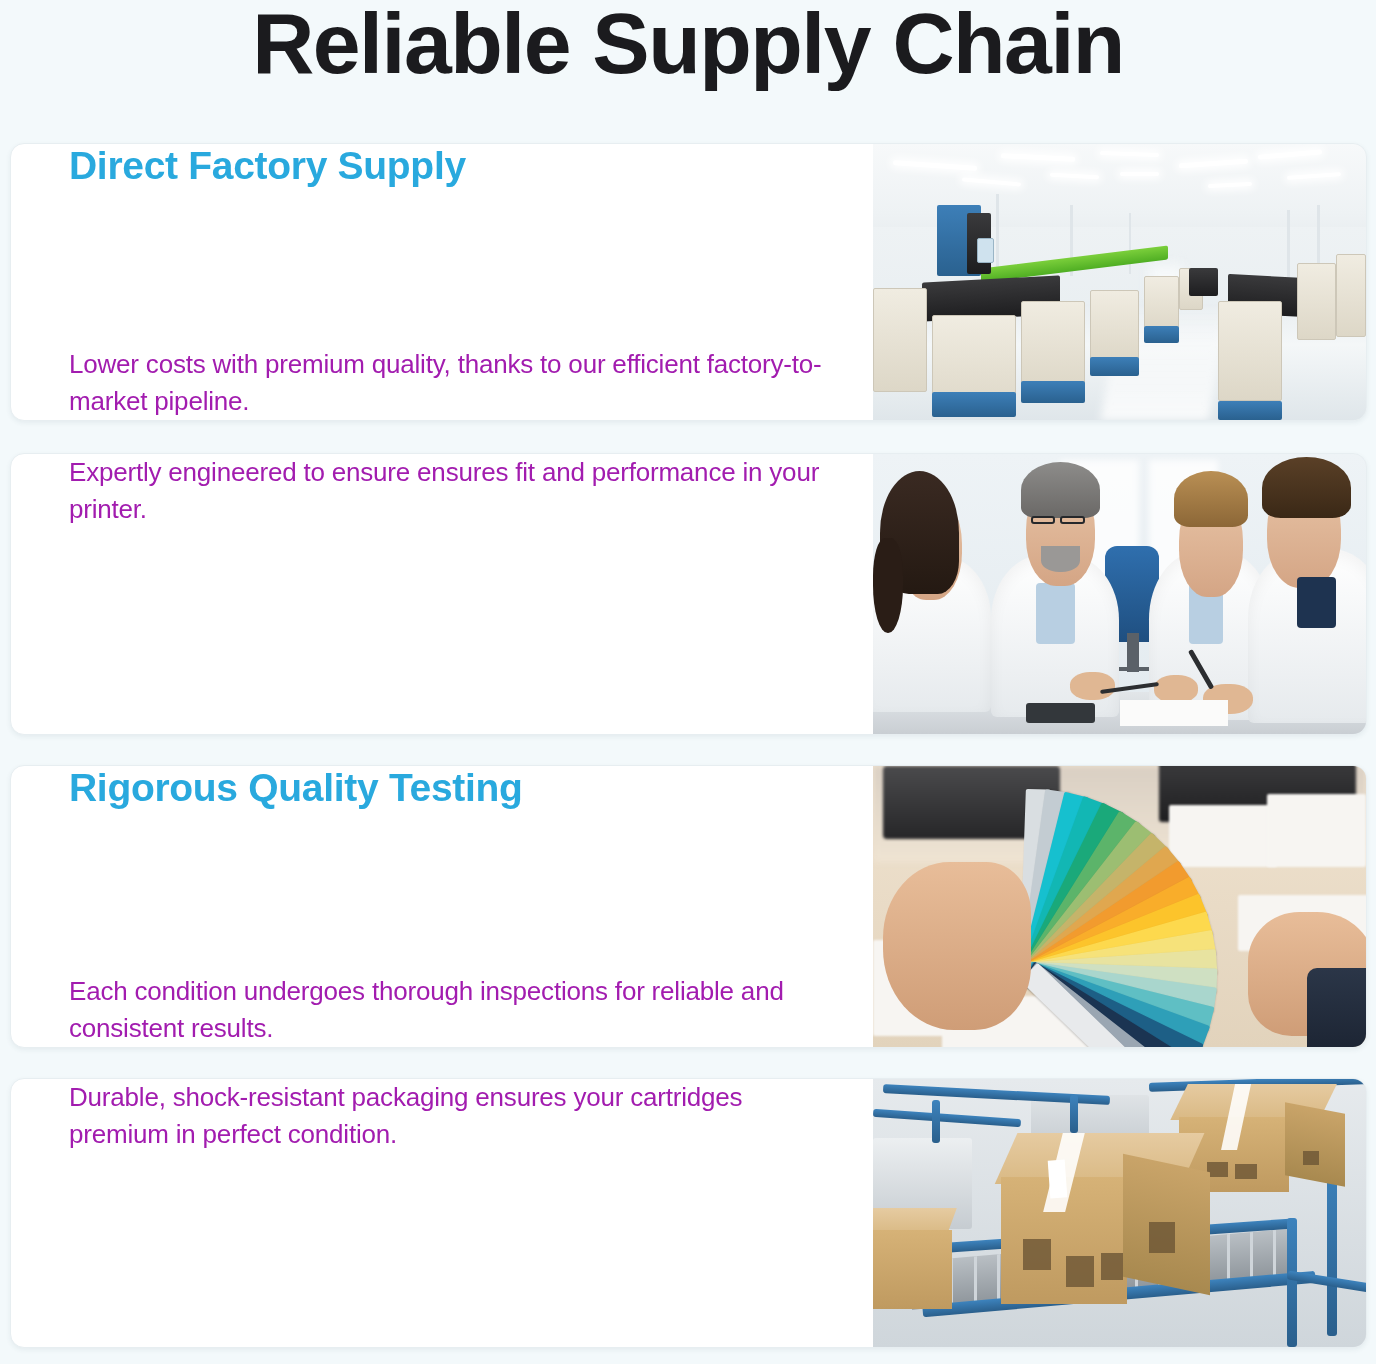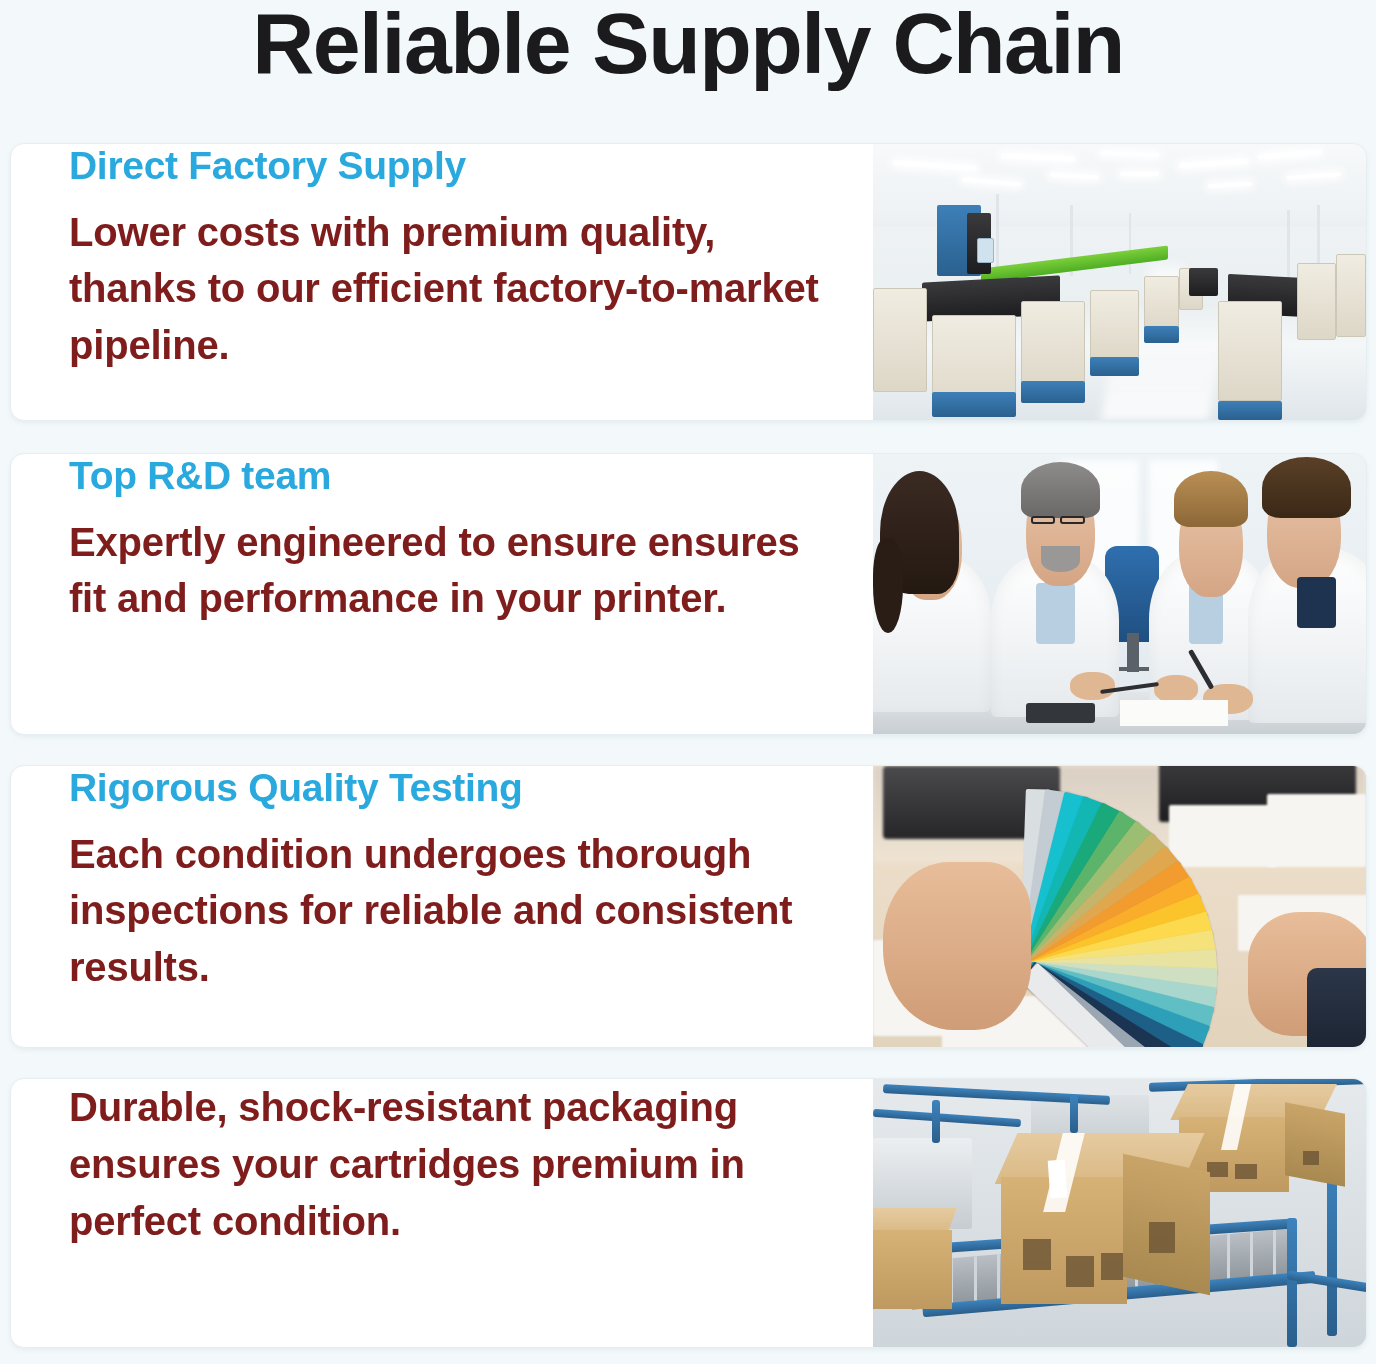--- a/index.html
+++ b/index.html
@@ -34,34 +34,34 @@
     box-shadow: 0 2px 5px rgba(40,70,90,0.07);
     overflow: hidden;
     display: flex;
   }
   .card-text {
     width: 862px;
     flex: 0 0 862px;
     padding: 0 44px 0 58px;
     display: flex;
     flex-direction: column;
-    justify-content: flex-start;
+    justify-content: space-between;
   }
   .card-heading {
     color: #29a9de;
     font-size: 39px;
     font-weight: 700;
     letter-spacing: -0.3px;
     line-height: 1.12;
     margin-bottom: 16px;
   }
   .card-body {
-    color: #7f1d1d;
-    font-size: 40px;
-    font-weight: 700;
+    color: #a21caf;
+    font-size: 26px;
+    font-weight: 400;
     line-height: 1.42;
     letter-spacing: -0.2px;
   }
   .card-media {
     flex: 1 1 auto;
     position: relative;
     overflow: hidden;
     background: #dfe6ea;
   }
   .ph { position: absolute; inset: 0; overflow: hidden; }
@@ -198,21 +198,20 @@
         <div class="f-mach f-blue" style="left:70%; top:93%; width:13%; height:7%;"></div>
         <div class="f-mach f-cab" style="left:86%; top:43%; width:8%;  height:28%;"></div>
         <div class="f-mach f-cab" style="left:94%; top:40%; width:6%;  height:30%;"></div>
         <div class="f-mach f-dark" style="left:64%; top:45%; width:6%;  height:10%;"></div>
       </div>
     </div>
   </div>
 
   <div class="card" style="top:453px; height:282px;">
     <div class="card-text">
-      <div class="card-heading">Top R&amp;D team</div>
       <div class="card-body">Expertly engineered to ensure ensures fit and performance in your printer.</div>
     </div>
     <div class="card-media">
       <div class="ph">
         <div class="l-bg"></div>
         <div class="l-win" style="left:38%; width:16%;"></div>
         <div class="l-win" style="left:56%; width:14%;"></div>
 
         <div class="l-chair-back" style="left:47%; top:33%; width:11%; height:34%;"></div>
         <div class="l-chair-stem" style="left:51.5%; top:64%; width:2.5%; height:14%;"></div>

